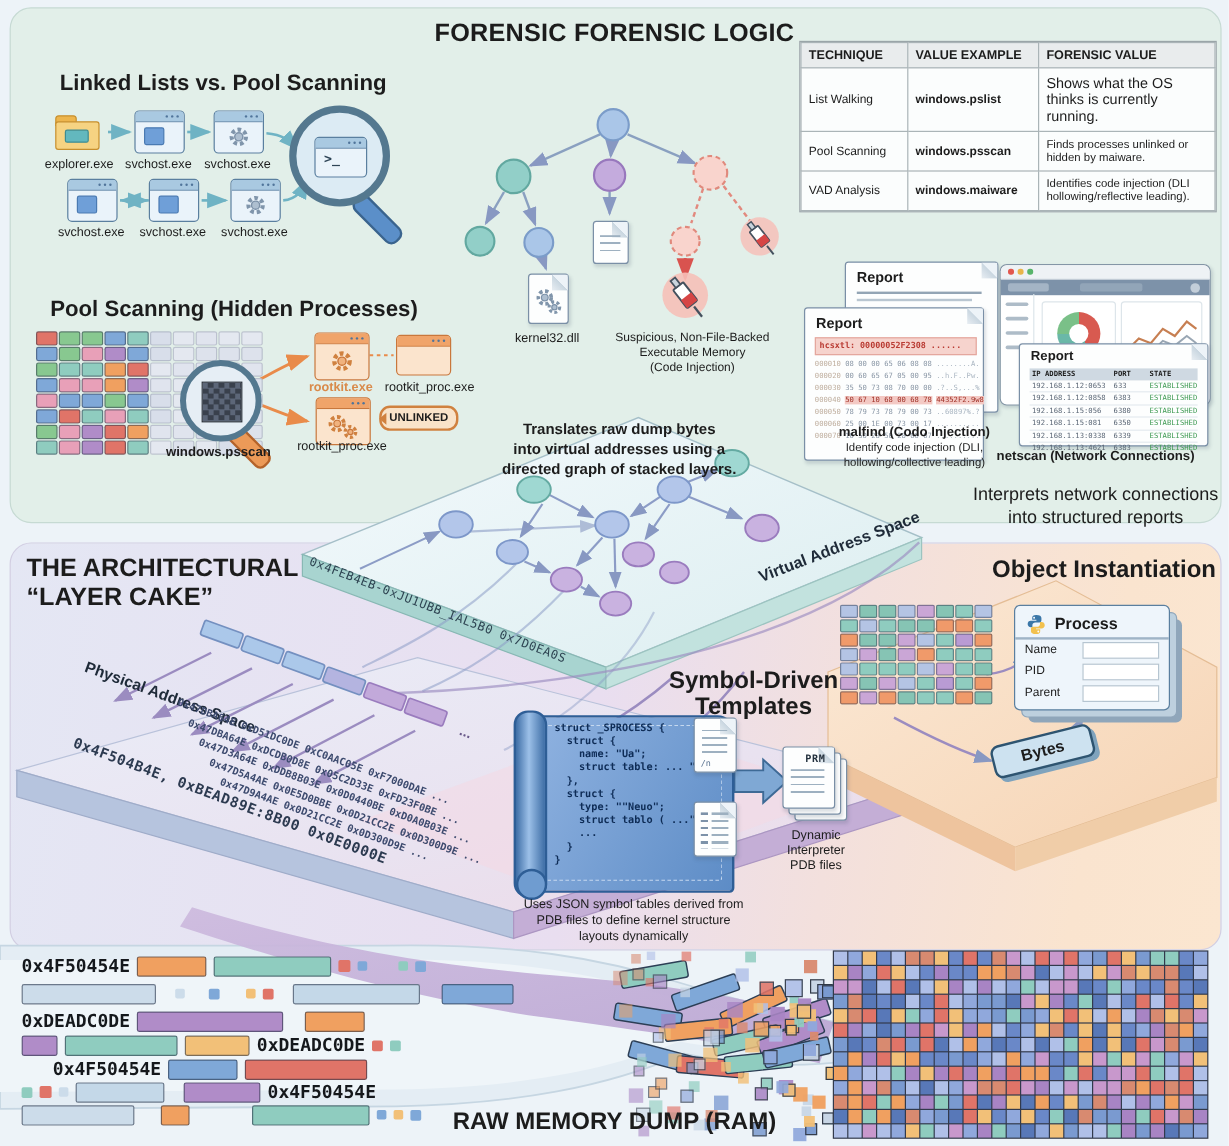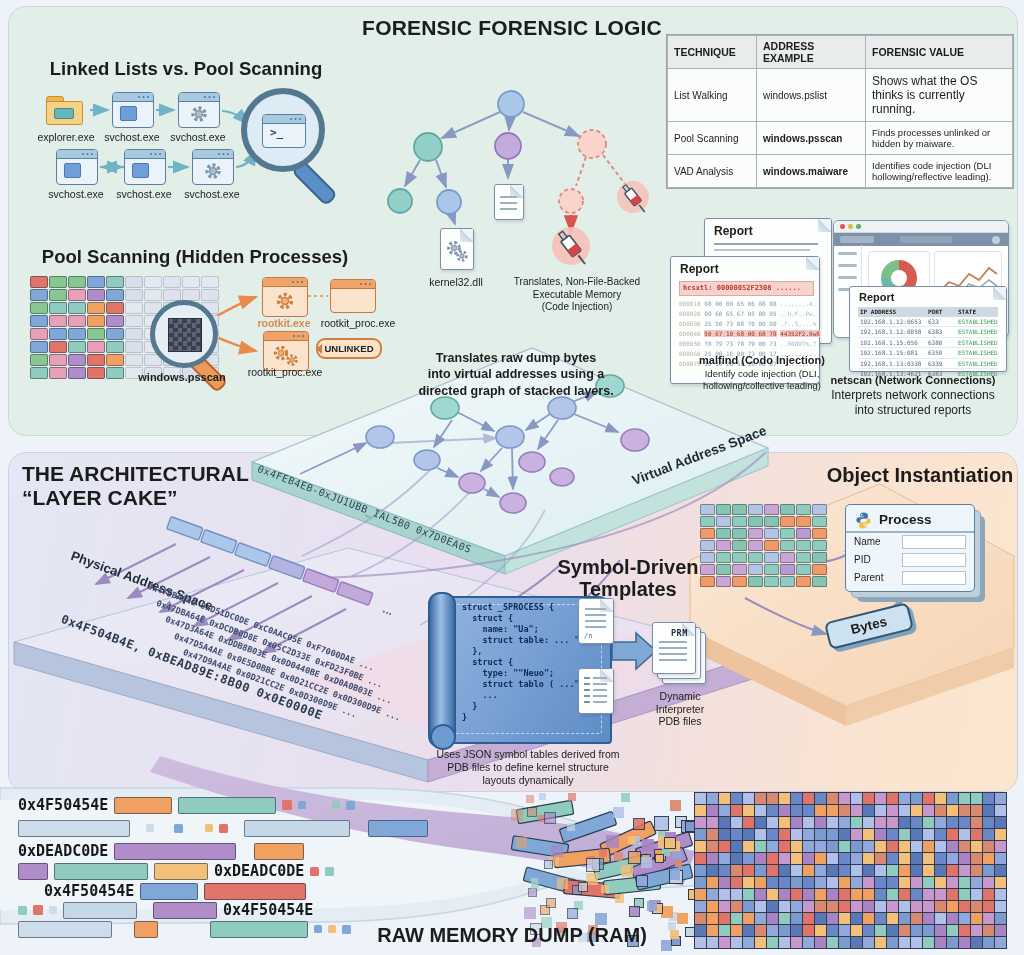--- a/index.html
+++ b/index.html
@@ -297,35 +297,35 @@
           <circle r="4.4" fill="none" stroke="#8095ab" stroke-width="2.6" stroke-dasharray="2.4 2"></circle>
           <circle r="2.2" fill="#aebfd0" stroke="#7d92a9"></circle>
         </g>
     </svg>
   </div>
   <div class="abs ctr lbl10" style="left:410px;top:276px;width:92px">kernel32.dll</div>
   <div class="doc" style="left:494px;top:184px;width:28px;height:34px">
       <div class="fold"></div>
       <div class="doclines" style="left:5px;top:11px;width:17px;height:18px"></div>
     </div>
-  <div class="abs ctr pre" style="left:498px;top:276px;width:158px;font-size:10px;line-height:1.25">Translates, Non-File-Backed
+  <div class="abs ctr pre" style="left:498px;top:276px;width:158px;font-size:10px;line-height:1.25">Suspicious, Non-File-Backed
 Executable Memory
 (Code Injection)</div>
 
   <div class="abs" id="techtable" style="left:666px;top:34px;width:346px;background:#fbfdfd;border:1.4px solid #9aa5a8">
       <table style="width:100%;font-size:10px">
         <tbody>
           <tr>
             <th style="background:#e9eced;border:1px solid #aab4b7;padding:4px 6px;text-align:left;font-size:10.5px">TECHNIQUE</th>
-            <th style="background:#e9eced;border:1px solid #aab4b7;padding:4px 6px;text-align:left;font-size:10.5px">ADDRESS EXAMPLE</th>
+            <th style="background:#e9eced;border:1px solid #aab4b7;padding:4px 6px;text-align:left;font-size:10.5px">VALUE EXAMPLE</th>
             <th style="background:#e9eced;border:1px solid #aab4b7;padding:4px 6px;text-align:left;font-size:10.5px">FORENSIC VALUE</th>
           </tr>
           <tr>
             <td style="border:1px solid #aab4b7;padding:5px 6px;width:76px">List Walking</td>
-            <td style="border:1px solid #aab4b7;padding:17px 6px;width:96px;font-weight:normal">windows.pslist</td>
+            <td style="border:1px solid #aab4b7;padding:17px 6px;width:96px;font-weight:bold">windows.pslist</td>
             <td style="border:1px solid #aab4b7;padding:5px 6px;font-size:12px">Shows what the OS thinks is currently running.</td>
           </tr>
           <tr>
             <td style="border:1px solid #aab4b7;padding:5px 6px;width:76px">Pool Scanning</td>
             <td style="border:1px solid #aab4b7;padding:5px 6px;width:96px;font-weight:bold">windows.psscan</td>
             <td style="border:1px solid #aab4b7;padding:5px 6px;font-size:9.5px">Finds processes unlinked or hidden by maiware.</td>
           </tr>
           <tr>
             <td style="border:1px solid #aab4b7;padding:5px 6px;width:76px">VAD Analysis</td>
             <td style="border:1px solid #aab4b7;padding:5px 6px;width:96px;font-weight:bold">windows.maiware</td>
@@ -428,21 +428,21 @@
           <span style="color:#3e9a52">ESTABLISHED</span>
         </div>
         <div style="display:flex;border-bottom:1px solid #e4eaef">
           <span style="width:68px;color:#5a6675;padding-left:2px">192.168.1.13:4621</span>
           <span style="width:30px;color:#5a6675">6383</span>
           <span style="color:#3e9a52">ESTABLISHED</span>
         </div>
       </div>
   </div>
   <div class="abs ctr b" style="left:808px;top:374px;width:210px;font-size:11px">netscan (Network Connections)</div>
-  <div class="abs ctr pre" style="left:808px;top:388px;width:210px;font-size:12px;line-height:1.25">Interprets network connections
+  <div class="abs ctr pre" style="left:808px;top:404px;width:210px;font-size:15px;line-height:1.25">Interprets network connections
 into structured reports</div>
 
   <h2 class="abs ctr" style="left:30px;top:246px;width:330px;font-size:18.5px">Pool Scanning (Hidden Processes)</h2>
   <div class="abs" id="poolgrid" style="left:30px;top:276px;width:190px;height:104px">
       <div style="position:absolute;left:0px;top:0px;width:16px;height:10px;border-radius:2px;background:#e07468;border:1px solid rgba(40,50,70,.5)"></div>
       <div style="position:absolute;left:19px;top:0px;width:16px;height:10px;border-radius:2px;background:#88c890;border:1px solid rgba(40,50,70,.5)"></div>
       <div style="position:absolute;left:38px;top:0px;width:16px;height:10px;border-radius:2px;background:#88c890;border:1px solid rgba(40,50,70,.5)"></div>
       <div style="position:absolute;left:57px;top:0px;width:16px;height:10px;border-radius:2px;background:#7fa8d8;border:1px solid rgba(40,50,70,.5)"></div>
       <div style="position:absolute;left:76px;top:0px;width:16px;height:10px;border-radius:2px;background:#8fccbf;border:1px solid rgba(40,50,70,.5)"></div>
       <div style="position:absolute;left:95px;top:0px;width:16px;height:10px;border-radius:2px;background:#d8deea;border:1px solid rgba(120,130,150,.35)"></div>

